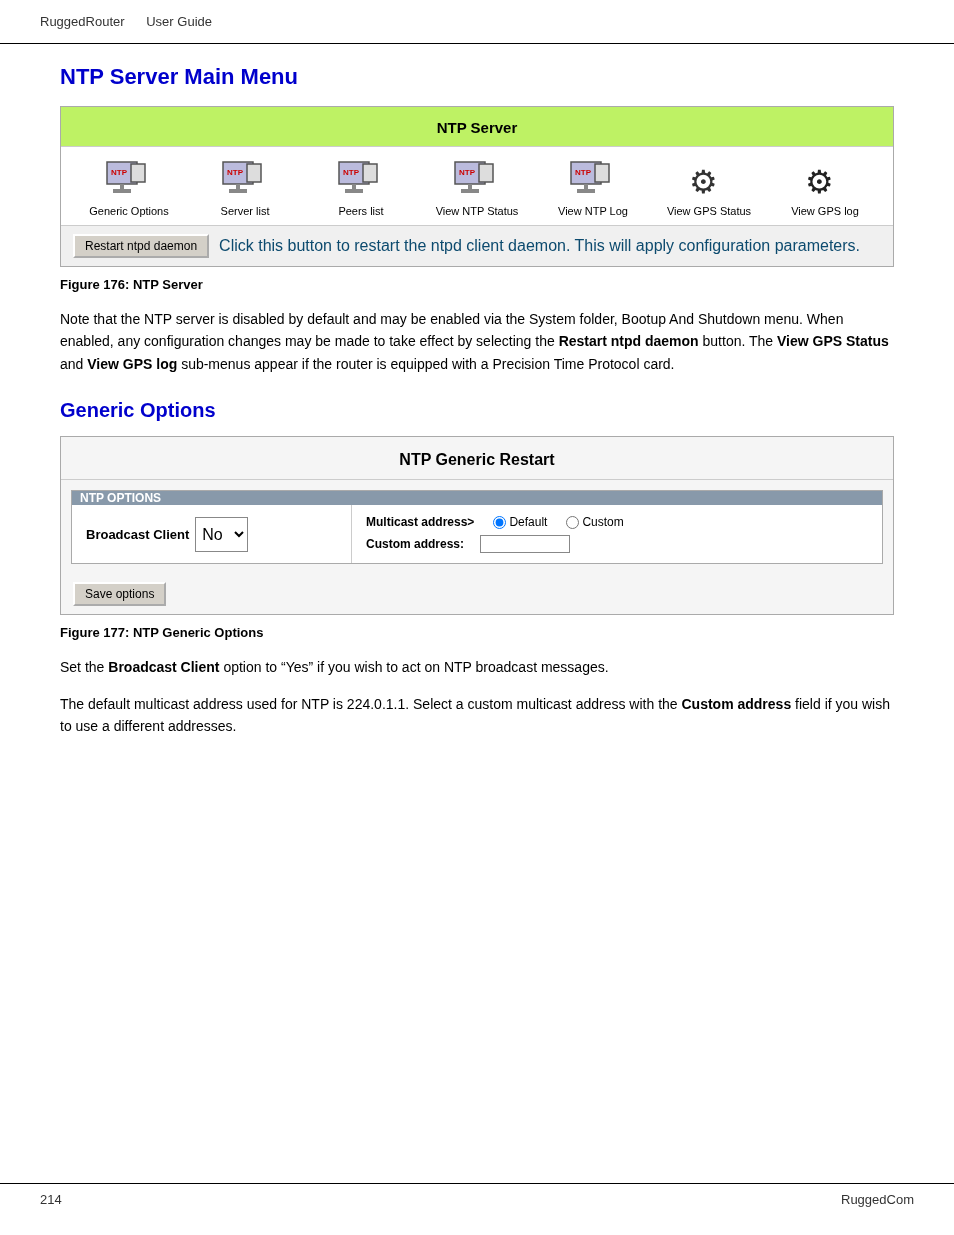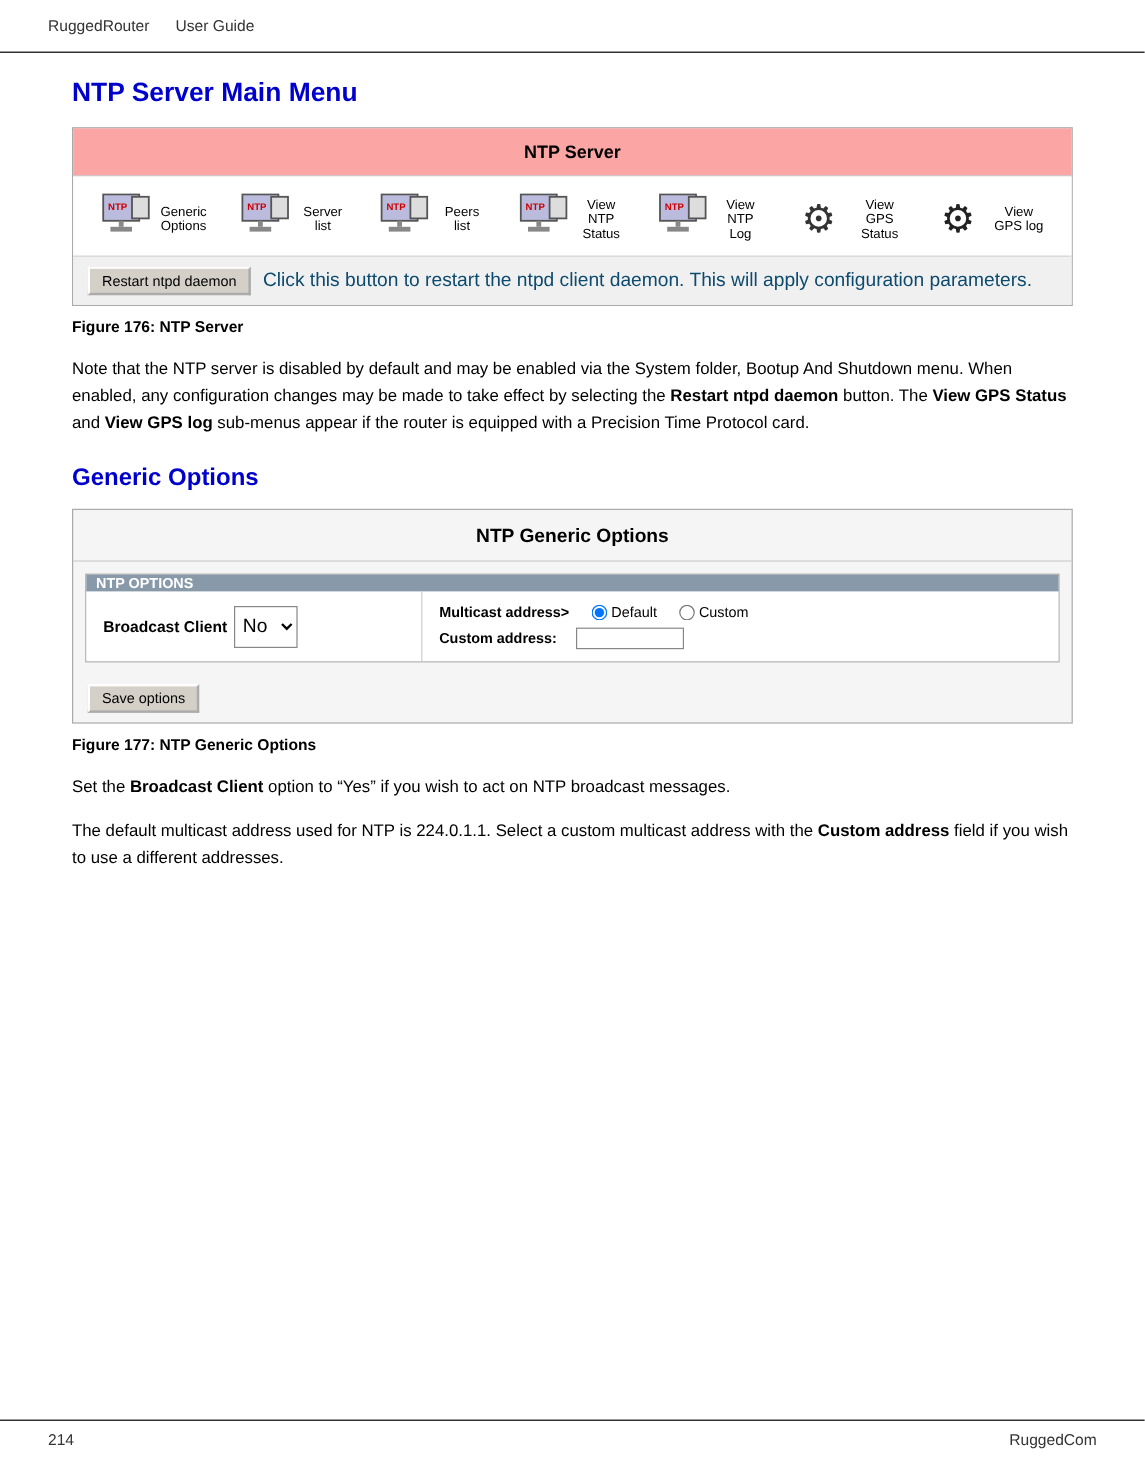--- a/index.html
+++ b/index.html
@@ -49,33 +49,34 @@
       border: 1px solid #aaa;
       background: #f5f5f5;
       margin-bottom: 10px;
       padding: 0;
     }
     .figure-title-bar {
       text-align: center;
       font-weight: bold;
       font-size: 15px;
       padding: 12px 0 10px 0;
-      background: #fca5a5;
+      background: #bef264;
       border-bottom: 1px solid #ccc;
     }
     .ntp-icons-row {
       display: flex;
       justify-content: space-around;
       align-items: flex-end;
       padding: 14px 10px 8px 10px;
       border-bottom: 1px solid #ccc;
       background: #fff;
     }
     .ntp-icon-item {
       display: flex;
+      flex-direction: column;
       align-items: center;
       font-size: 11px;
       color: #000;
       width: 90px;
       text-align: center;
     }
     .ntp-icon-img {
       width: 50px;
       height: 40px;
       margin-bottom: 4px;
@@ -324,21 +325,21 @@
 
   <p class="body-text">
     <span>Note that the NTP server is disabled by default and may be enabled via the System folder, Bootup And Shutdown menu.  When enabled, any configuration changes may be made to take effect by selecting the </span><b>Restart ntpd daemon</b><span> button.  The </span><b>View GPS Status</b><span> and </span><b>View GPS log</b><span> sub-menus appear if the router is equipped with a Precision Time Protocol card.</span>
   </p>
 
   <div class="section-gap"></div>
 
   <h2 class="section-title">Generic Options</h2>
 
   <div class="figure-box">
-    <div class="ntp-options-title">NTP Generic Options</div>
+    <div class="ntp-options-title">NTP Generic Restart</div>
     <div class="ntp-options-section">
       <div class="ntp-options-header">NTP OPTIONS</div>
       <div class="ntp-options-body">
         <div class="ntp-options-left">
           <span class="broadcast-label">Broadcast Client</span>
           <select class="select-small">
             <option>No</option>
             <option>Yes</option>
           </select>
         </div>

